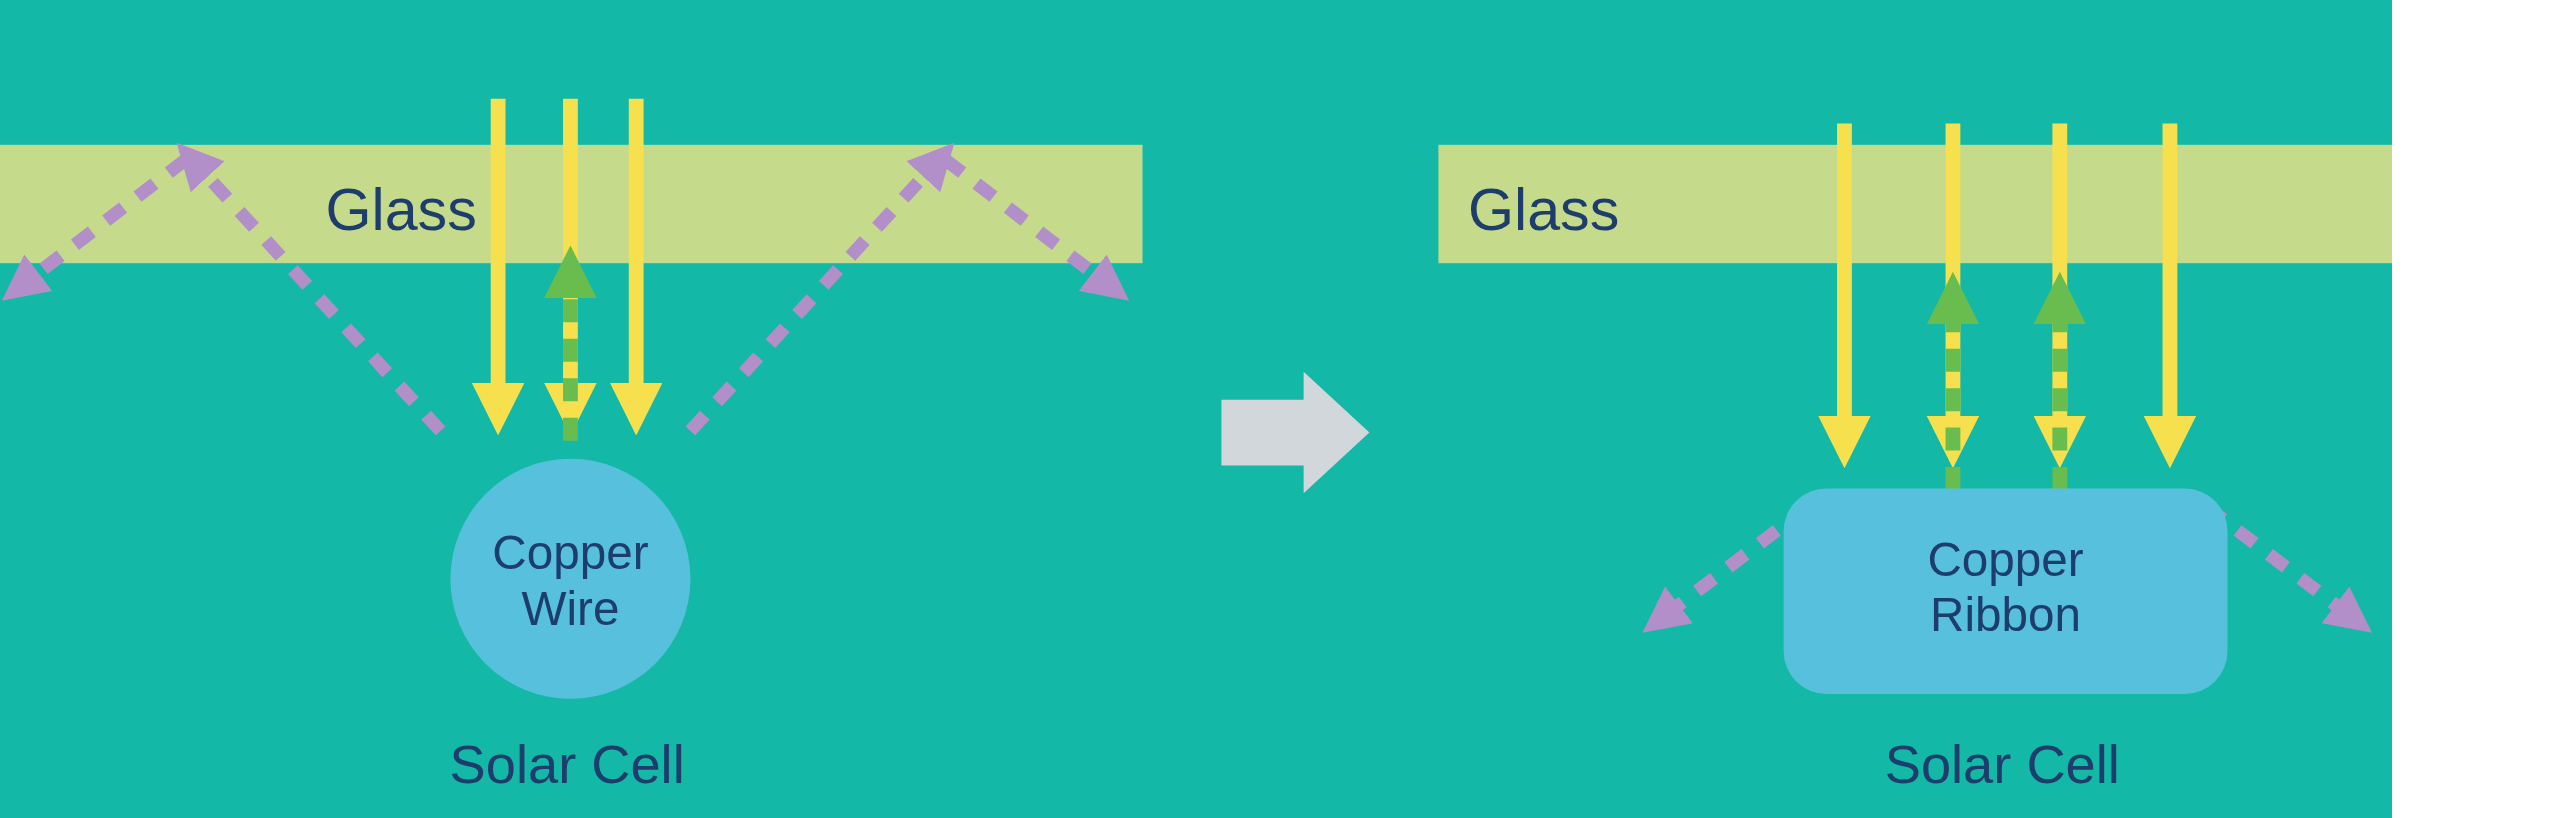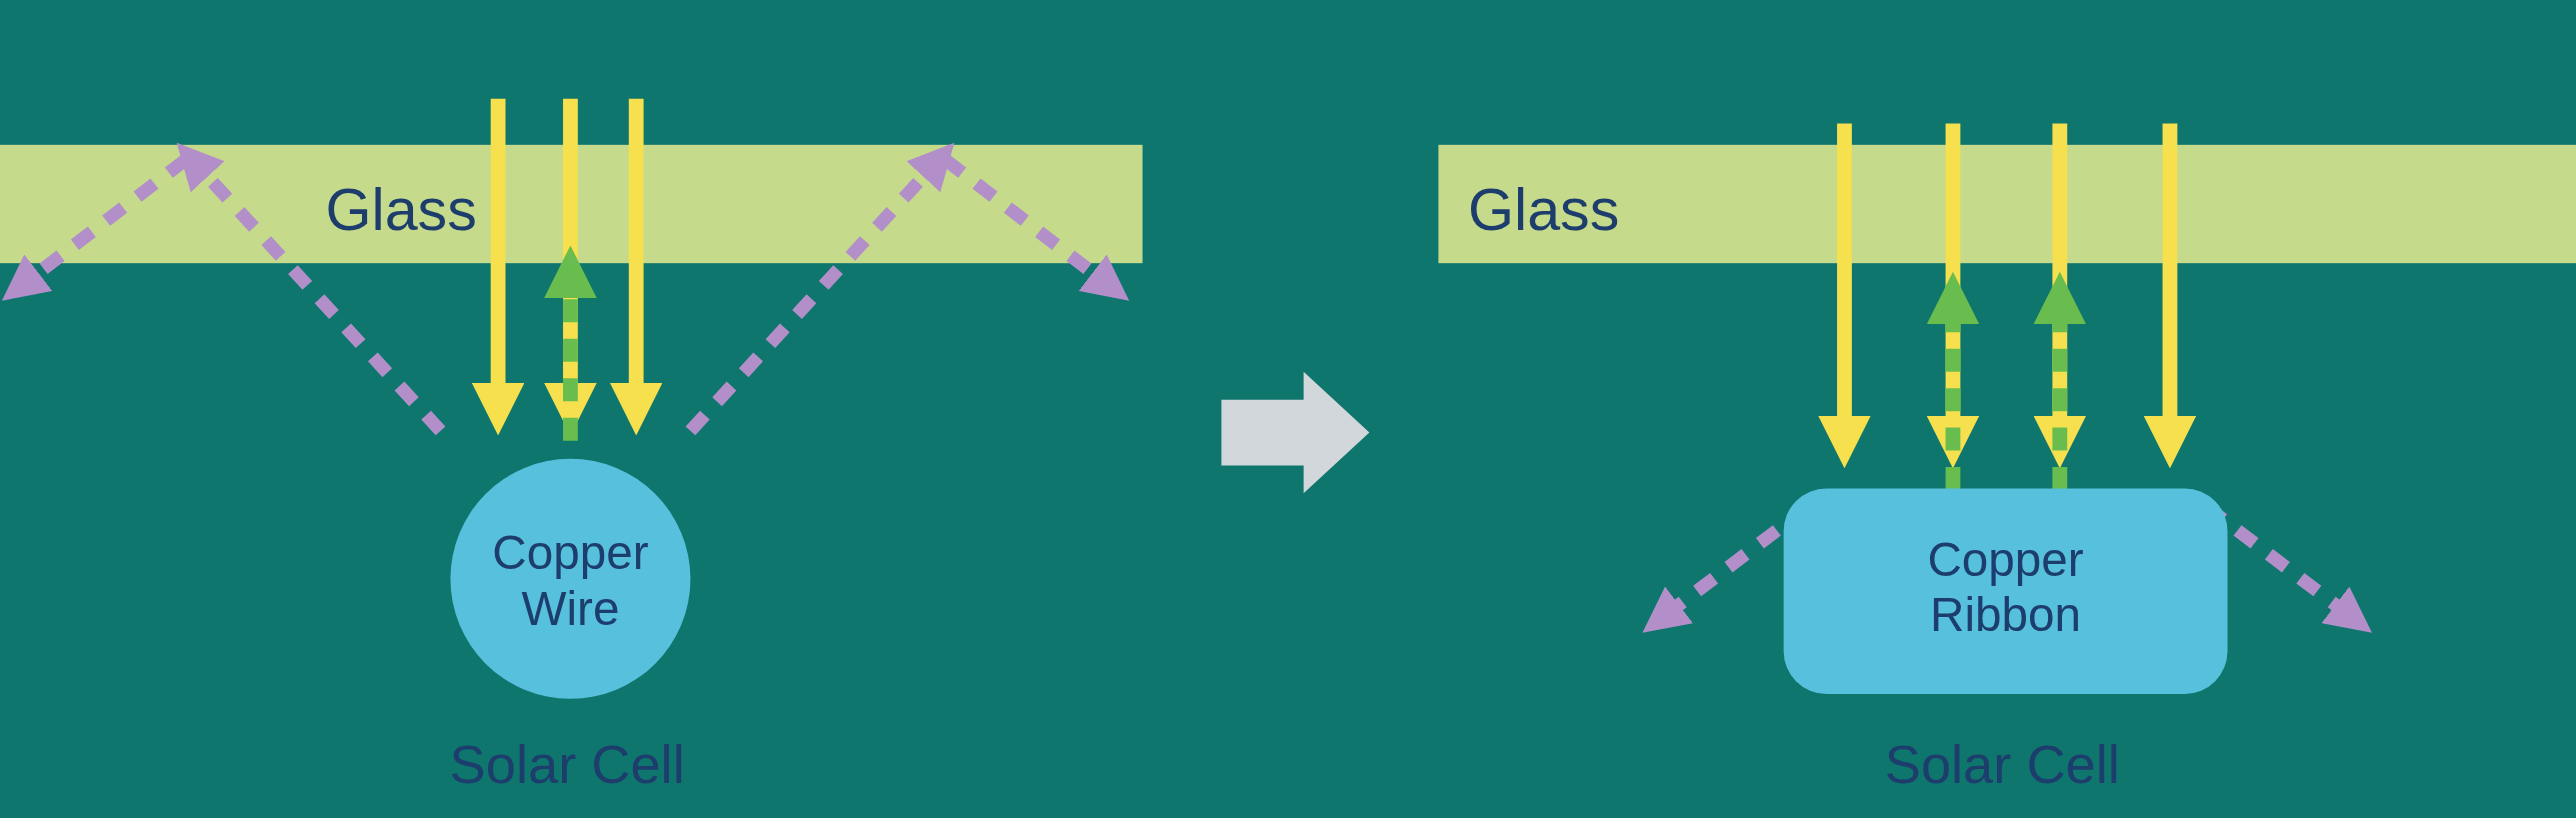--- a/index.html
+++ b/index.html
@@ -1,16 +1,16 @@
 <!DOCTYPE html>
 <html style="font-size:10.3px"><head>
 <meta charset="utf-8">
 <style>
   html,body{margin:0;padding:0;background:#ffffff;}
-  .stage{position:relative;width:2576px;height:819px;background:#0f766e;overflow:hidden;}
+  .stage{position:relative;width:2392px;height:819px;background:#14b8a6;overflow:hidden;}
   svg{display:block;}
   text{font-family:"Liberation Sans", sans-serif;fill:#1d3d6d;}
   .glass-band{fill:#c5da8b;}
   .glass-text{font-size:36px;}
   .cell-text{font-size:33px;}
   .conductor-text{font-size:29px;}
   .sun-ray{stroke:#f6e04d;stroke-width:9;fill:none;}
   .green-ray{stroke:#68bd4e;stroke-width:9;fill:none;stroke-dasharray:14 10;}
   .purple-ray{stroke:#b28fc8;stroke-width:8;fill:none;stroke-dasharray:13 11;}
   .conductor{fill:#57c1dd;}

